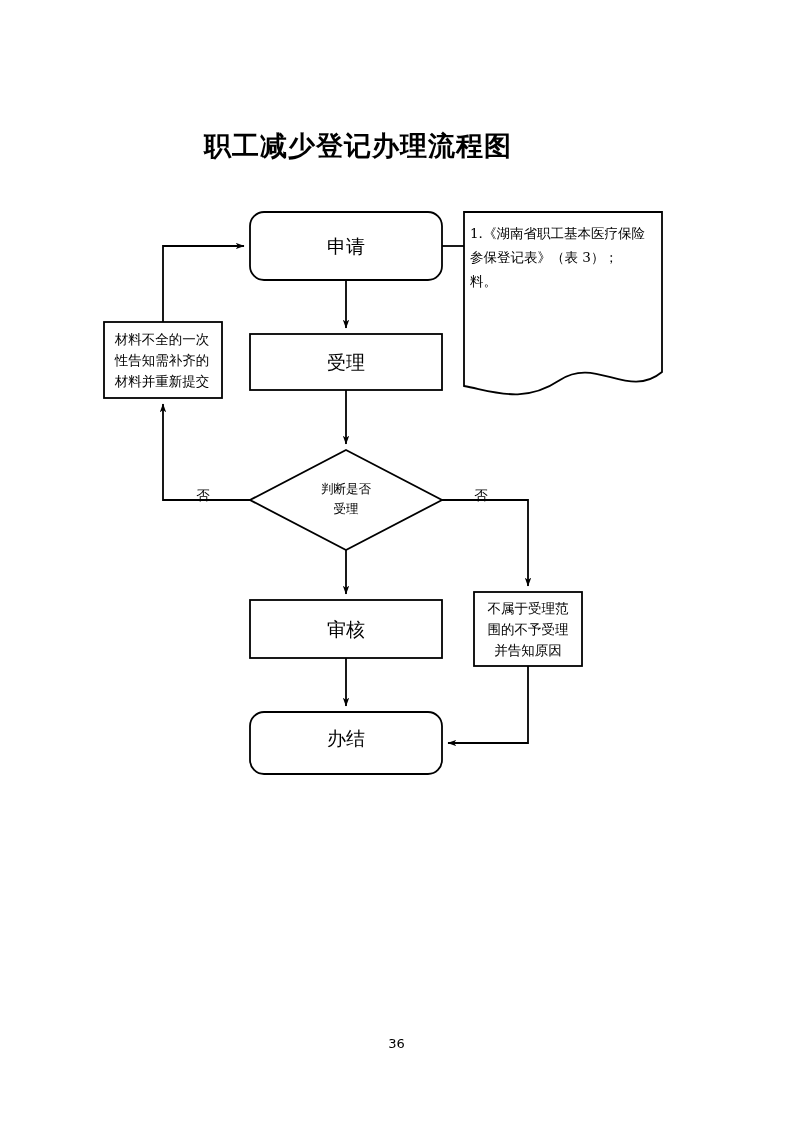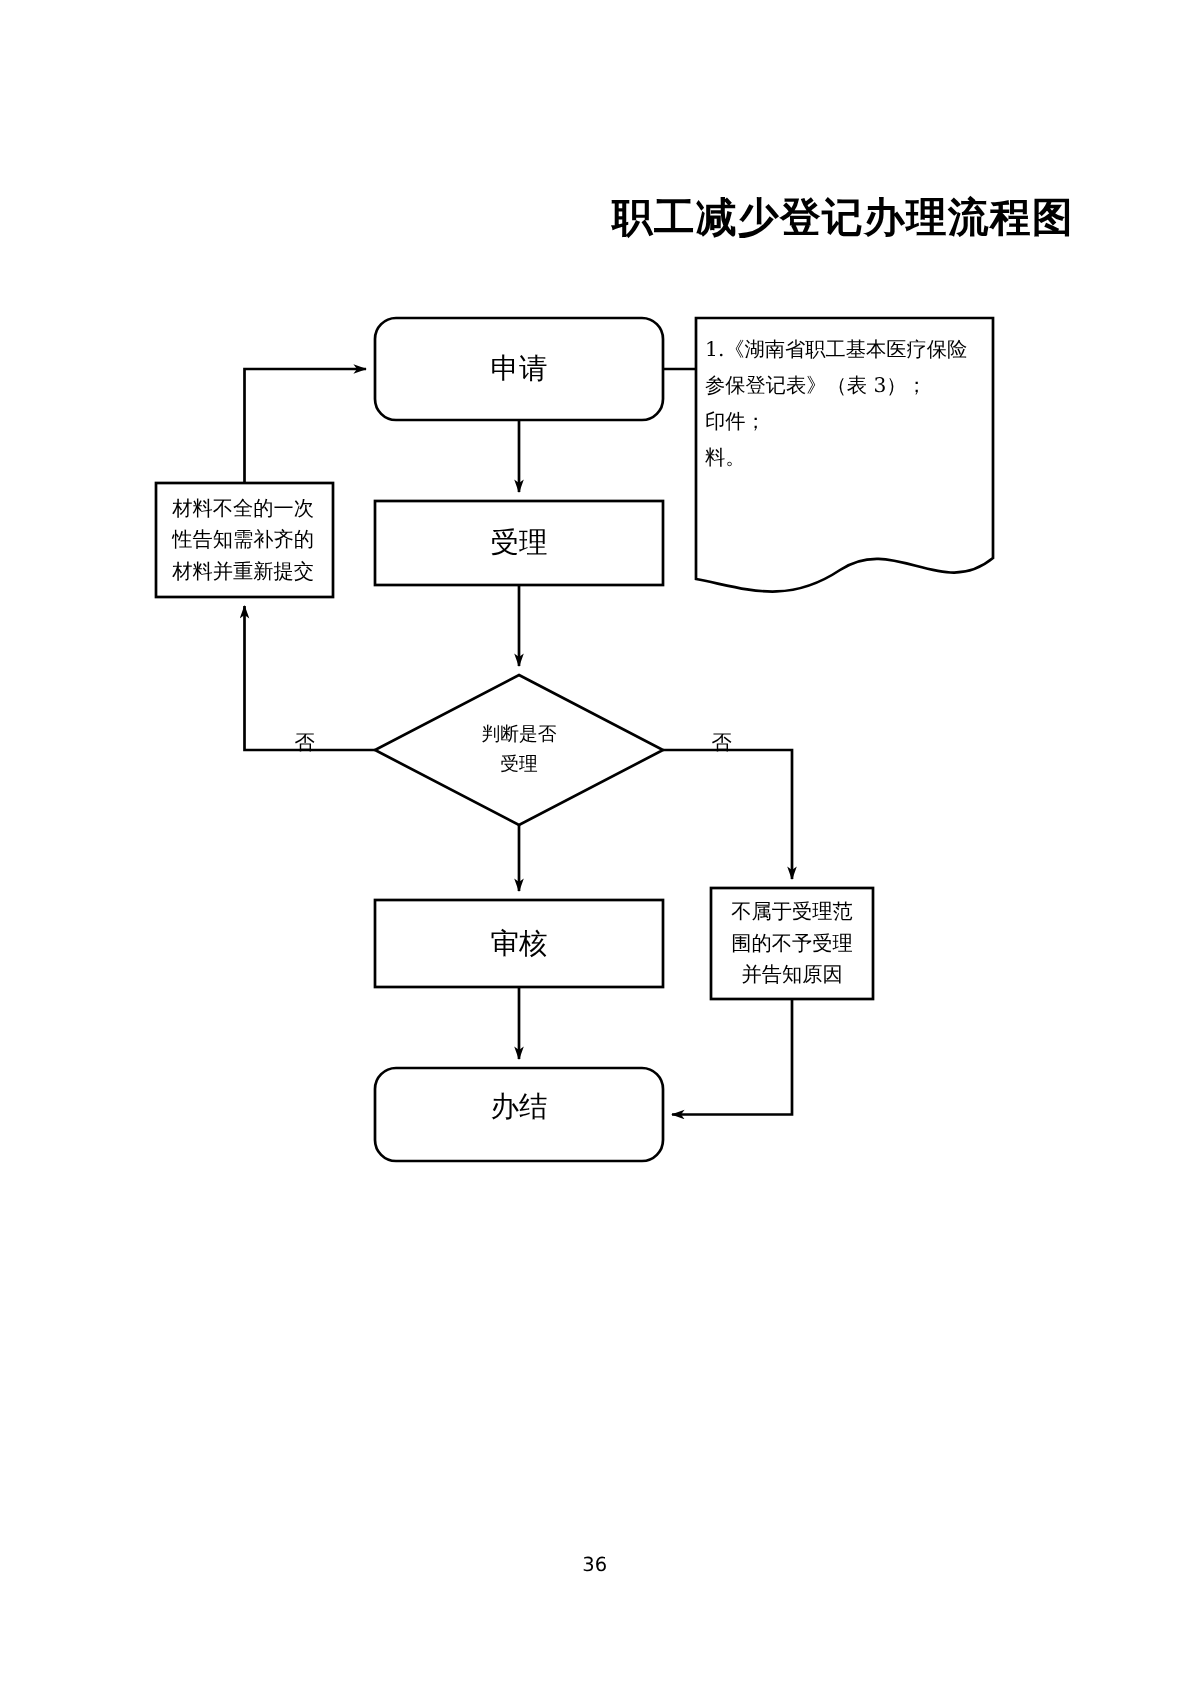--- a/index.html
+++ b/index.html
@@ -15,21 +15,21 @@
     color: #000000;
     overflow: hidden;
   }
 
   
   #page-title {
     position: absolute;
     left: 0;
     top: 128px;
     width: 716px;
-    text-align: right;
+    text-align: center;
     font-family: "DejaVu Sans", "Liberation Sans", sans-serif;
     font-weight: bold;
     font-size: 27px;
     letter-spacing: 1px;
     line-height: 36px;
   }
 
   
   #flow-canvas {
     position: absolute;
@@ -199,20 +199,19 @@
   <span>
     <span>不属于受理范</span><br>
     <span>围的不予受理</span><br>
     <span>并告知原因</span>
   </span>
 </div>
 
 <div id="doc-note-text">
   <span class="doc-line">1.《湖南省职工基本医疗保险</span>
   <span class="doc-line">参保登记表》（表 3）；</span>
-  <span class="doc-line">印件；</span>
   <span class="doc-line">料。</span>
 </div>
 
 <div class="branch-label" id="branch-no-left">否</div>
 <div class="branch-label" id="branch-no-right">否</div>
 
 <div id="page-number">36</div>
 
 </body></html>

